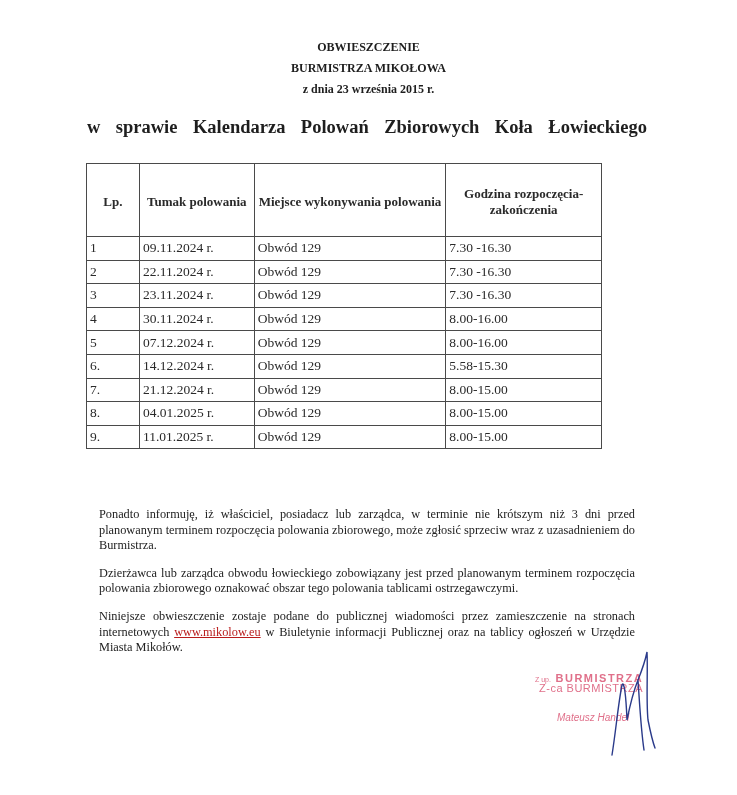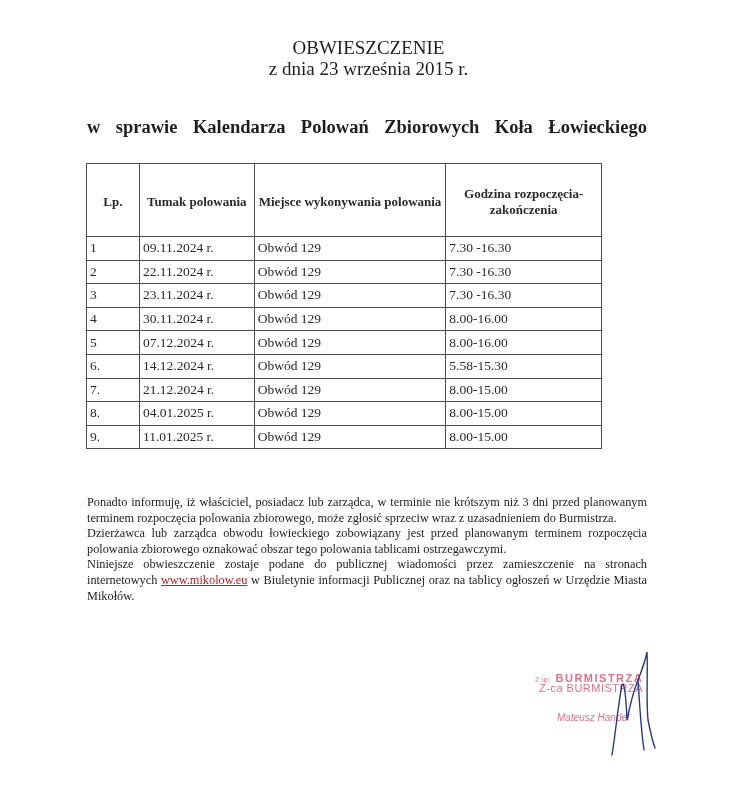--- a/index.html
+++ b/index.html
@@ -1,40 +1,41 @@
 <!DOCTYPE html>
 <html><head>
 <meta charset="utf-8">
 <style>
   html, body { margin: 0; padding: 0; background: #ffffff; }
   body { width: 737px; height: 795px; position: relative; overflow: hidden; color: #1a1a1a; font-family: "Liberation Serif", serif; }
-  .header { position: absolute; left: 0; top: 37px; width: 737px; text-align: center; font-weight: normal; font-size: 19px; line-height: 21px; color: #1e1e1e; }
+  .header { position: absolute; left: 0; top: 37px; width: 737px; text-align: center; font-weight: bold; font-size: 12px; line-height: 21px; color: #1e1e1e; }
   .subject { position: absolute; left: 87px; top: 117px; width: 560px; font-weight: bold; font-size: 18.5px; line-height: 21px; color: #1e1e1e; }
   .subject .l1 { display: flex; justify-content: space-between; white-space: nowrap; }
   .subject .l2 { white-space: nowrap; }
   table.hunts { position: absolute; left: 86px; top: 163px; width: 516px; border-collapse: collapse; font-size: 13.5px; color: #2a2a2a; }
   table.hunts th, table.hunts td { border: 1px solid #4a4a4a; }
   table.hunts th { font-weight: bold; text-align: center; font-size: 13px; vertical-align: middle; padding: 8px 3px 4px 3px; height: 60px; line-height: 16px; }
   table.hunts td { text-align: left; padding: 0 3px; height: 22.6px; line-height: 22px; white-space: nowrap; }
   col.c1 { width: 53px; } col.c2 { width: 115px; } col.c3 { width: 192px; } col.c4 { width: 156px; }
   .paragraphs { position: absolute; left: 87px; top: 495px; width: 560px; font-size: 12.3px; line-height: 15.6px; color: #222; text-align: justify; font-family: "Liberation Serif", serif; }
-  .paragraphs p { margin: 0; }
+  .paragraphs p { margin: 12px; }
   .paragraphs a { color: #b91c1c; text-decoration: underline; }
   .stamp { position: absolute; left: 535px; top: 672px; width: 160px; font-family: "Liberation Sans", sans-serif; color: #e0708a; }
   .stamp .s1 { font-size: 11px; letter-spacing: 1.5px; font-weight: bold; }
   .stamp .s1 small { font-size: 7px; font-weight: normal; letter-spacing: 0; }
   .stamp .s2 { font-size: 11px; letter-spacing: 0.5px; margin-left: 4px; margin-top: -2px; }
   .stamp .s3 { font-size: 10px; font-style: italic; margin-left: 22px; margin-top: 18px; }
   .signature { position: absolute; left: 600px; top: 650px; width: 80px; height: 110px; }
 </style>
 </head>
 <body>
 
 <div class="header">
   <div>OBWIESZCZENIE</div>
+  <div>BURMISTRZA MIKOŁOWA</div>
   <div>z dnia 23 września 2015 r.</div>
 </div>
 
 <div class="subject">
   <div class="l1">
     <span>w</span>
     <span>sprawie</span>
     <span>Kalendarza</span>
     <span>Polowań</span>
     <span>Zbiorowych</span>

